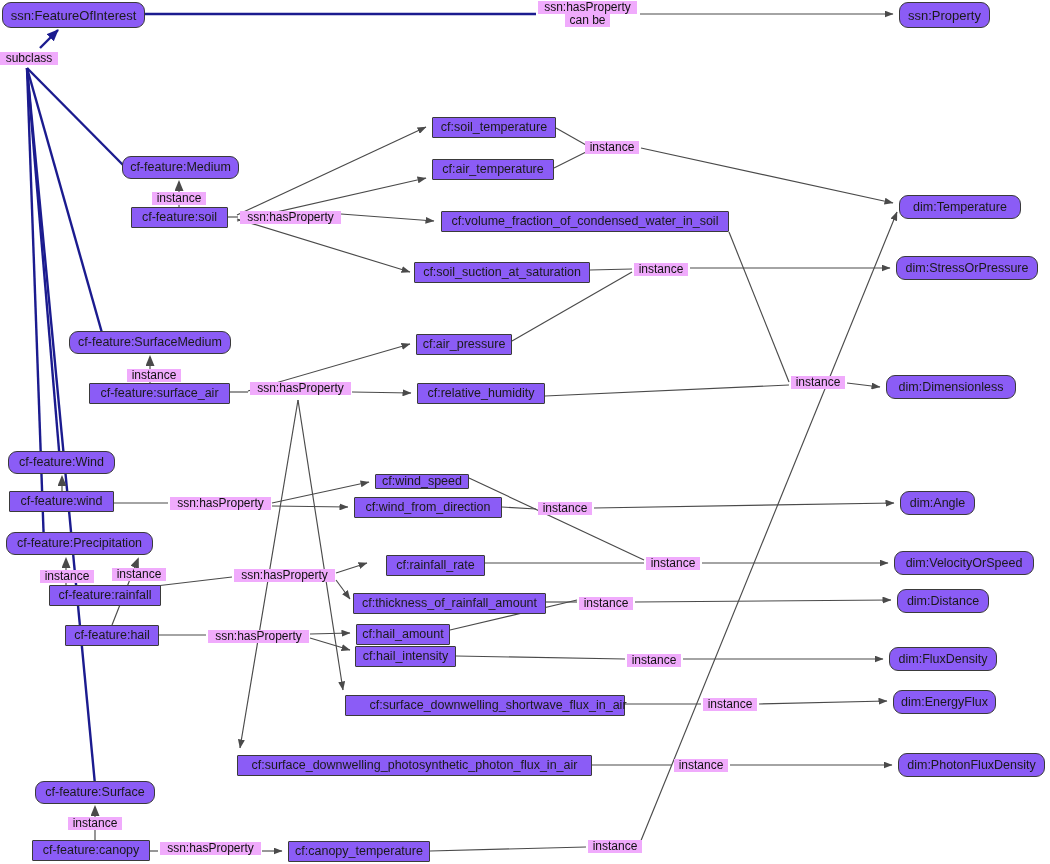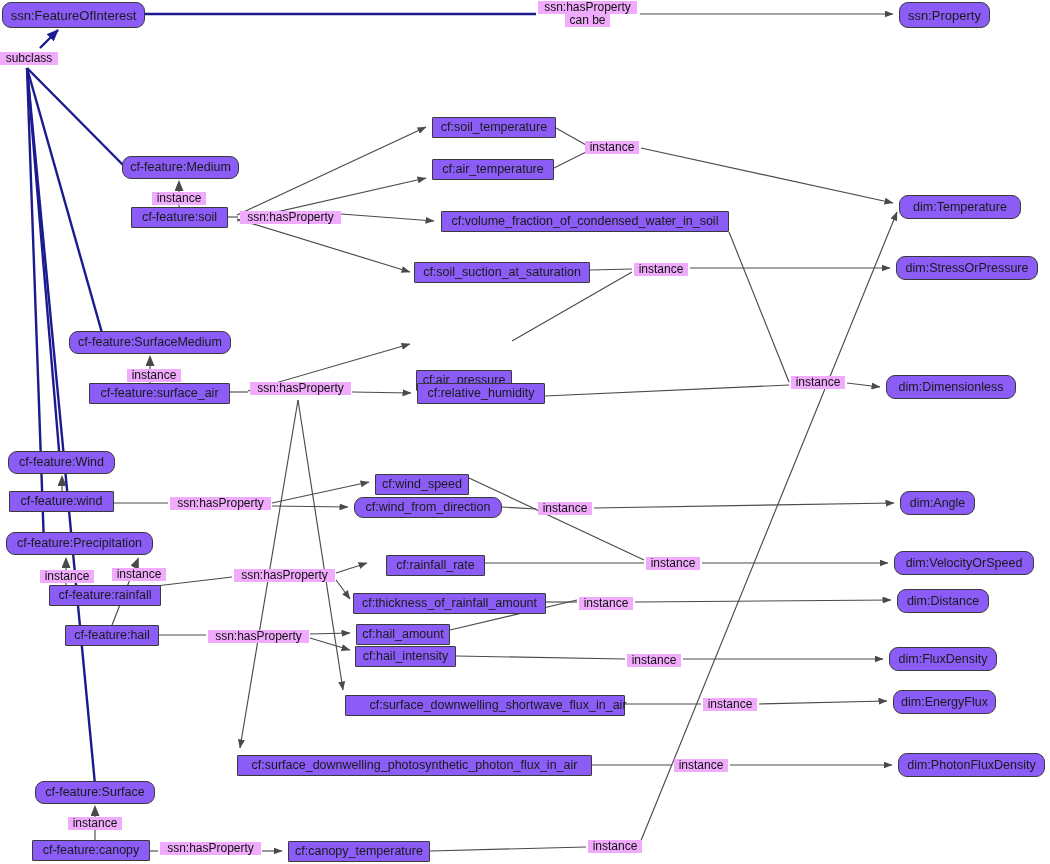--- a/index.html
+++ b/index.html
@@ -150,24 +150,24 @@
   <div class="node rect" style="left:89px;top:383px;width:141px;height:21px;">cf-feature:surface_air</div>
   <div class="node rect" style="left:9px;top:491px;width:105px;height:21px;">cf-feature:wind</div>
   <div class="node rect" style="left:10px;top:585px;width:112px;height:21px;margin-left:39px;">cf-feature:rainfall</div>
   <div class="node rect" style="left:65px;top:625px;width:94px;height:21px;">cf-feature:hail</div>
   <div class="node rect" style="left:32px;top:840px;width:118px;height:21px;">cf-feature:canopy</div>
 
   <div class="node rect" style="left:432px;top:117px;width:124px;height:21px;">cf:soil_temperature</div>
   <div class="node rect" style="left:432px;top:159px;width:122px;height:21px;">cf:air_temperature</div>
   <div class="node rect" style="left:441px;top:211px;width:288px;height:21px;">cf:volume_fraction_of_condensed_water_in_soil</div>
   <div class="node rect" style="left:414px;top:262px;width:176px;height:21px;">cf:soil_suction_at_saturation</div>
-  <div class="node rect" style="left:416px;top:334px;width:96px;height:21px;margin-top:36px;">cf:air_pressure</div>
+  <div class="node rect" style="left:416px;top:334px;width:96px;height:21px;">cf:air_pressure</div>
   <div class="node rect" style="left:417px;top:383px;width:128px;height:21px;">cf:relative_humidity</div>
-  <div class="node rect" style="left:375px;top:474px;width:94px;height:21px;">cf:wind_speed</div>
-  <div class="node rect" style="left:354px;top:497px;width:148px;height:21px;border-radius:9px;">cf:wind_from_direction</div>
+  <div class="node rect" style="left:375px;top:474px;width:94px;height:15px;">cf:wind_speed</div>
+  <div class="node rect" style="left:354px;top:497px;width:148px;height:21px;">cf:wind_from_direction</div>
   <div class="node rect" style="left:386px;top:555px;width:99px;height:21px;">cf:rainfall_rate</div>
   <div class="node rect" style="left:353px;top:593px;width:193px;height:21px;">cf:thickness_of_rainfall_amount</div>
   <div class="node rect" style="left:356px;top:624px;width:94px;height:21px;">cf:hail_amount</div>
   <div class="node rect" style="left:355px;top:646px;width:101px;height:21px;">cf:hail_intensity</div>
   <div class="node rect" style="left:345px;top:695px;width:280px;height:21px;padding-left:32px;">cf:surface_downwelling_shortwave_flux_in_air</div>
   <div class="node rect" style="left:237px;top:755px;width:355px;height:21px;">cf:surface_downwelling_photosynthetic_photon_flux_in_air</div>
   <div class="node rect" style="left:288px;top:841px;width:142px;height:21px;">cf:canopy_temperature</div>
 
   <div class="node rounded" style="left:899px;top:195px;width:122px;height:24px;">dim:Temperature</div>
   <div class="node rounded" style="left:896px;top:256px;width:142px;height:24px;">dim:StressOrPressure</div>

